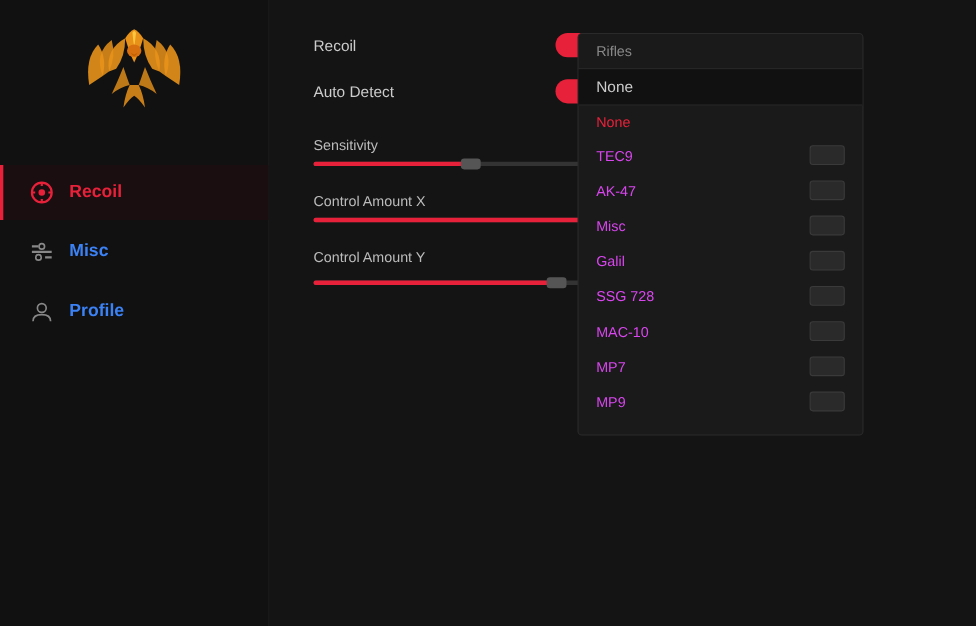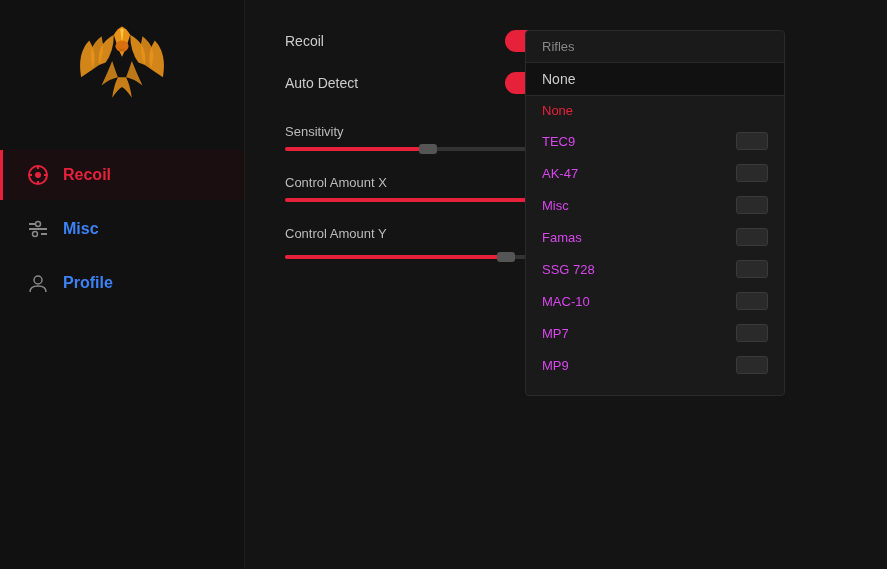--- a/index.html
+++ b/index.html
@@ -379,21 +379,21 @@
         </div>
         <div class="dropdown-item">
           <span>AK-47</span>
           <div class="item-badge"></div>
         </div>
         <div class="dropdown-item">
           <span>Misc</span>
           <div class="item-badge"></div>
         </div>
         <div class="dropdown-item">
-          <span>Famas</span>
+          <span>Galil</span>
           <div class="item-badge"></div>
         </div>
         <div class="dropdown-item">
           <span>SSG 728</span>
           <div class="item-badge"></div>
         </div>
         <div class="dropdown-item">
           <span>MAC-10</span>
           <div class="item-badge"></div>
         </div>

